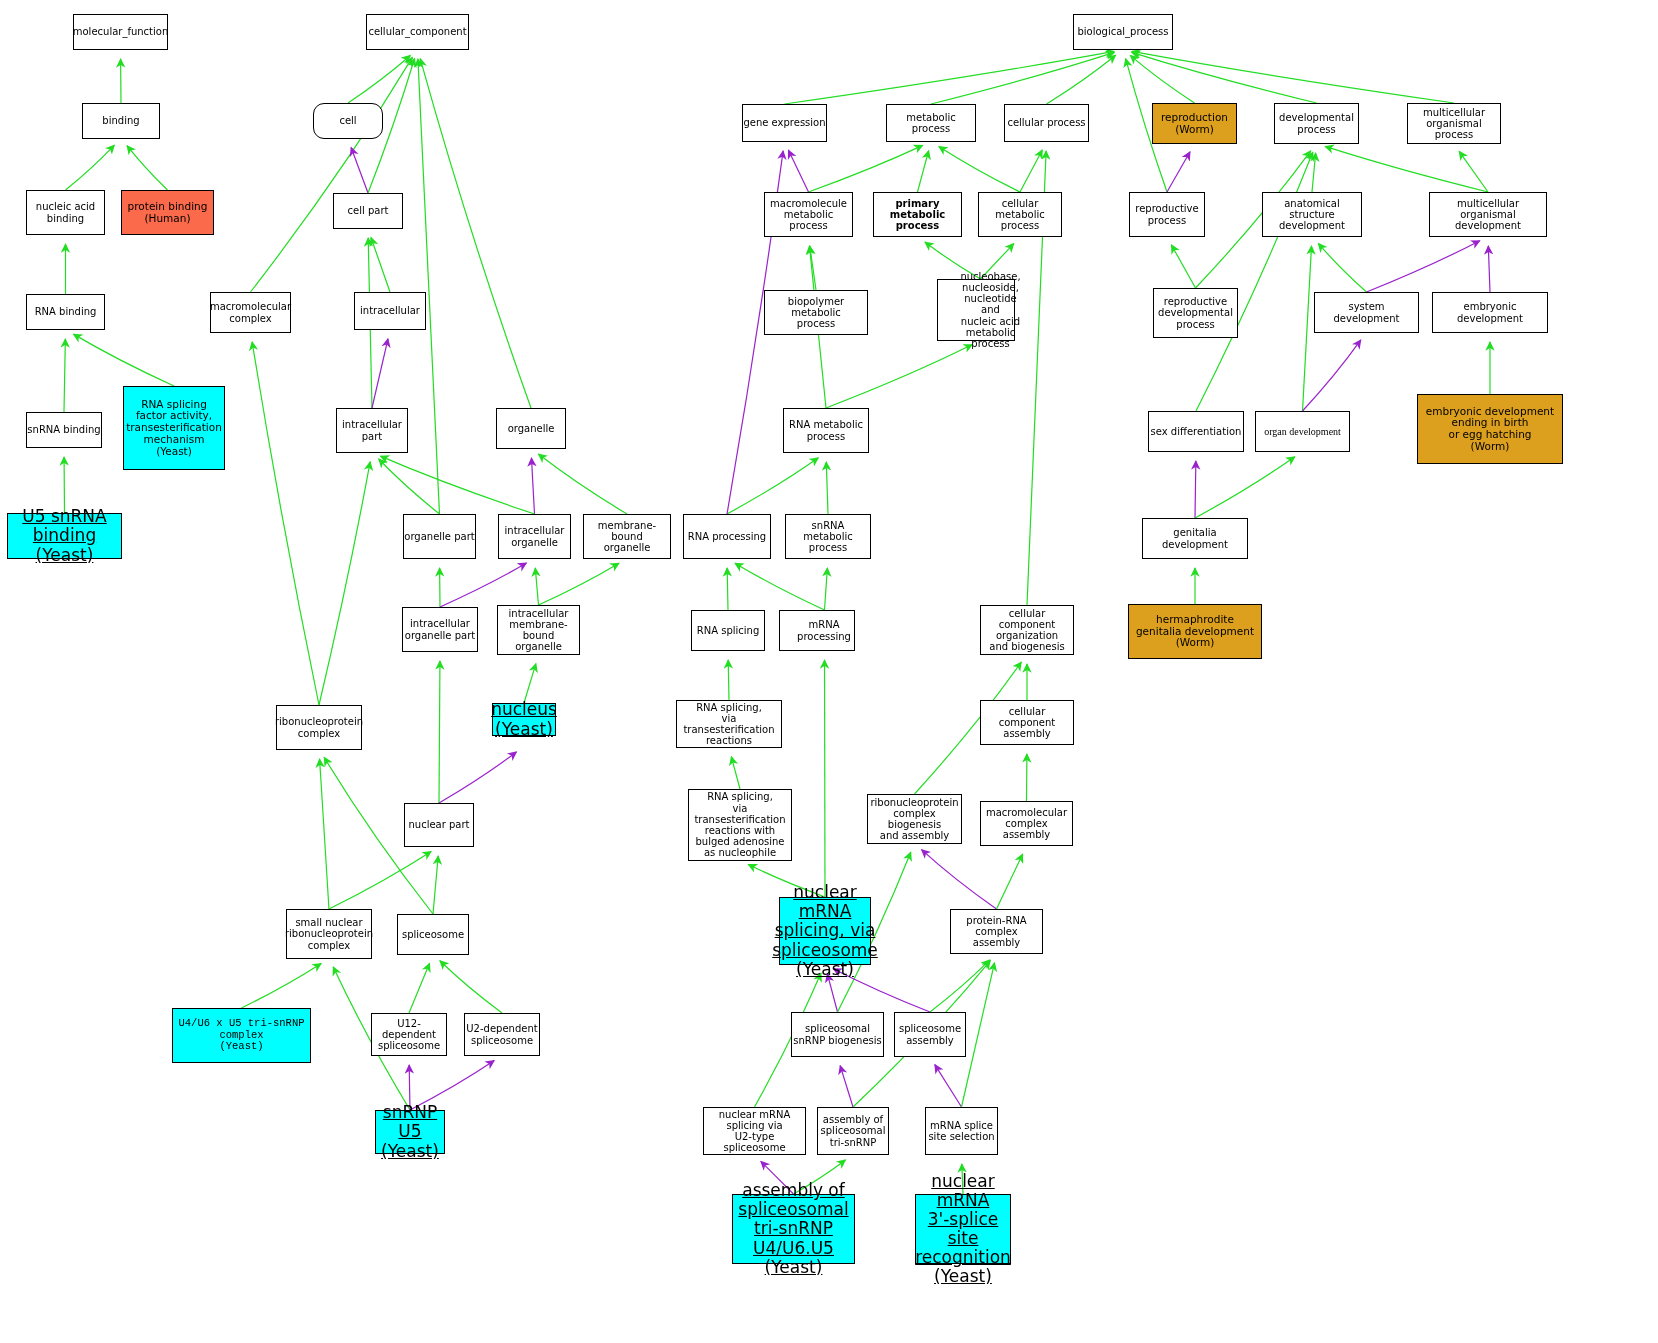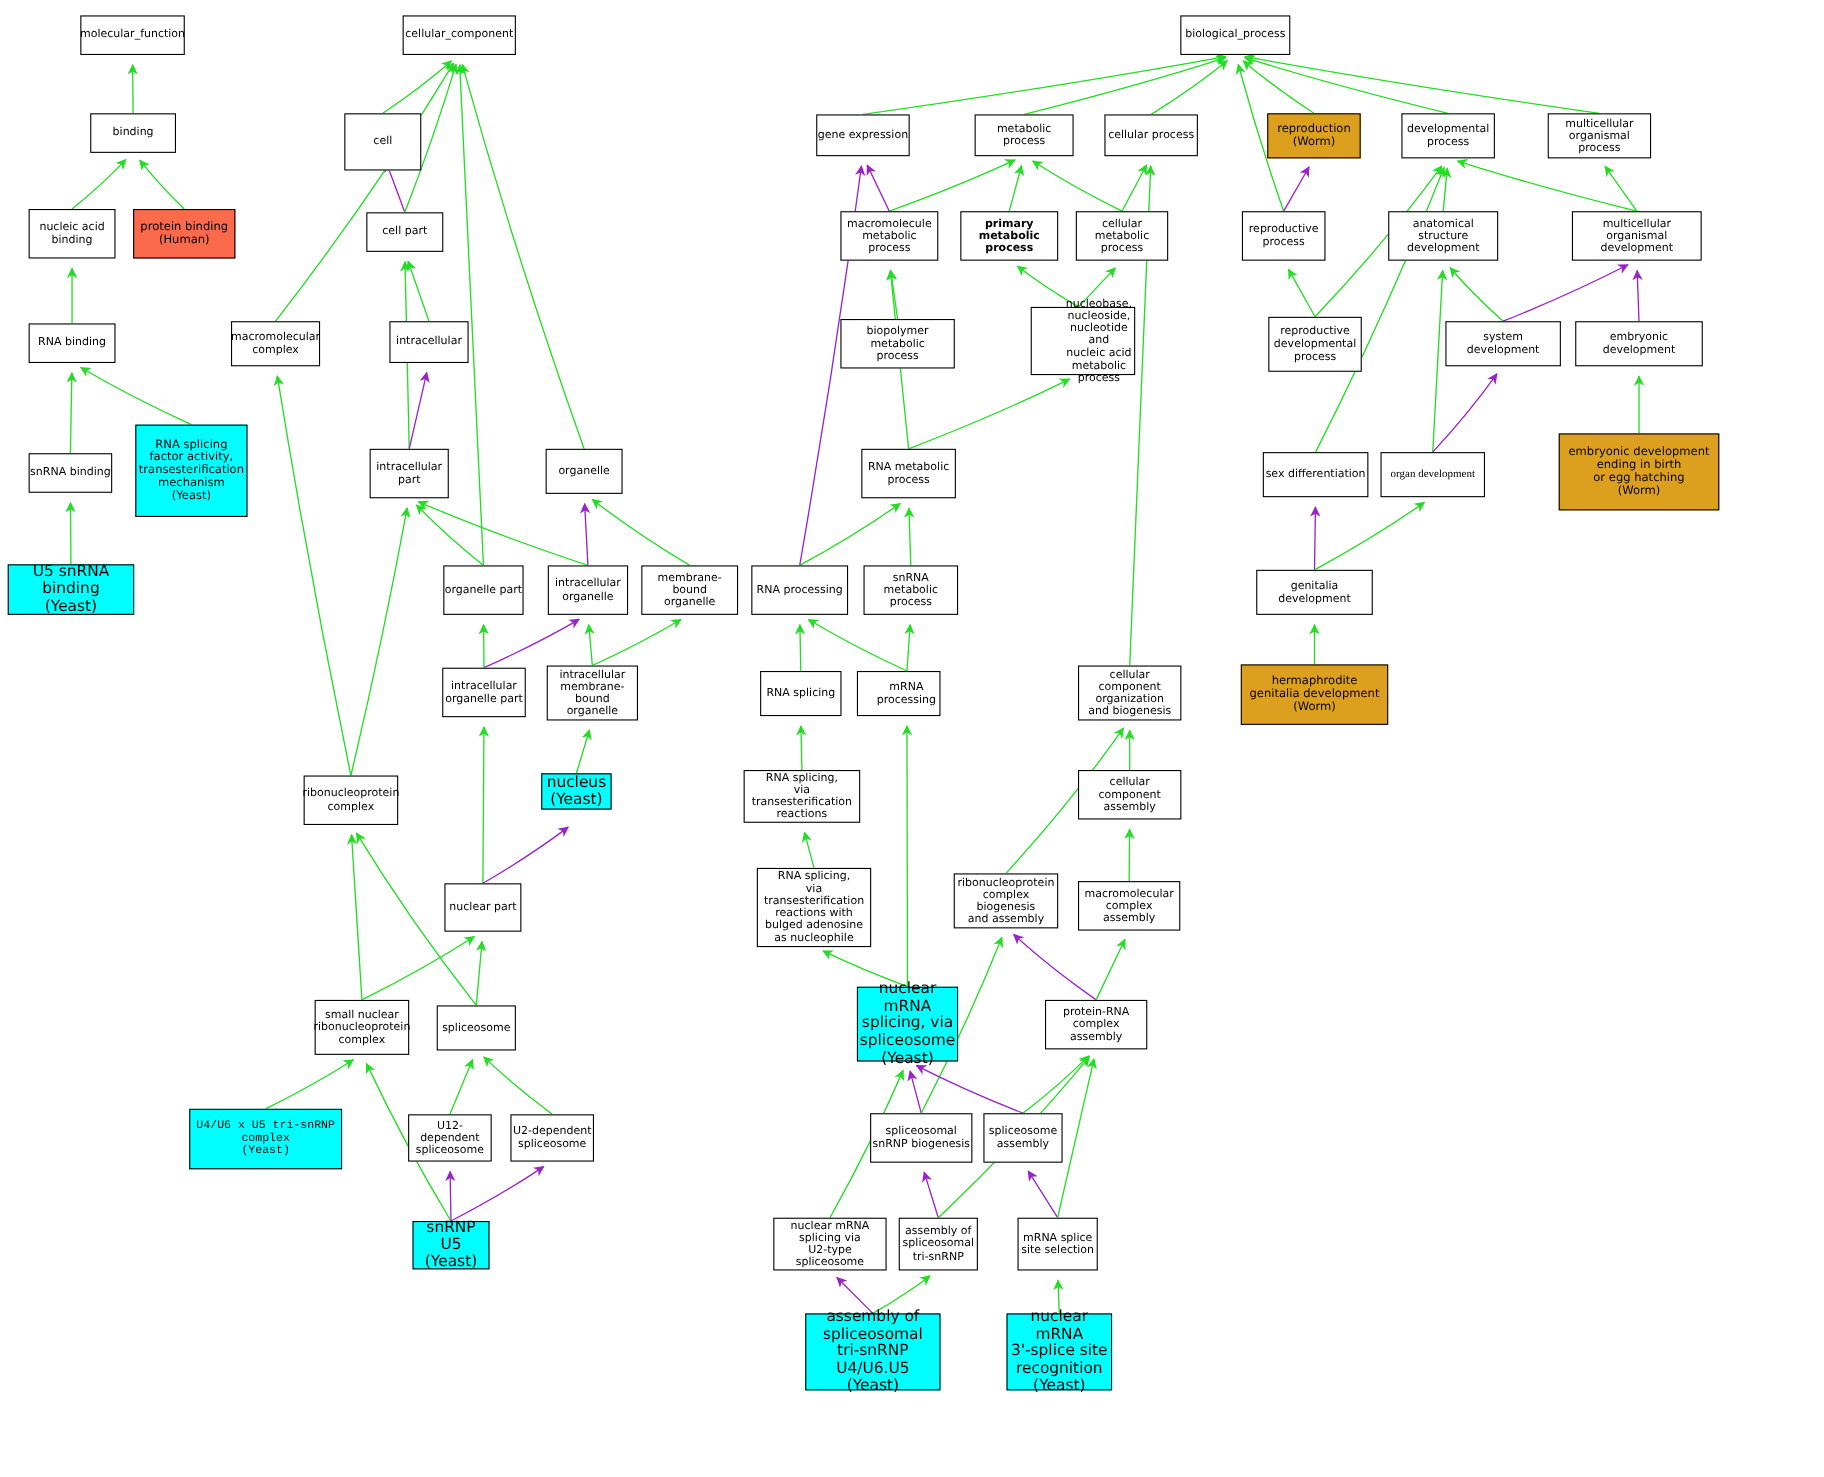--- a/index.html
+++ b/index.html
@@ -20,21 +20,21 @@
     align-items:center;
     justify-content:center;
     text-align:center;
     line-height:1.12;
     color:#000;
     overflow:visible;
     white-space:pre-line;
   }
   .node.small{font-size:10.5px;}
   .node.tiny{font-size:10px;}
-  .node.big{font-size:14px;}
+  .node.big{font-size:17px;text-decoration:underline;}
   .node.cyan{background:#00ffff;}
   .node.orange{background:#dda01e;}
   .node.salmon{background:#fa6a4b;}
 </style>
 </head>
 <body>
 
 <div id="canvas">
   <svg id="edges">
     <defs>
@@ -158,21 +158,21 @@
       <div class="node tiny" style="left: 26px; top: 294px; width: 79px; height: 36px;">RNA binding</div>
       <div class="node tiny" style="left: 26px; top: 412px; width: 76px; height: 36px;">snRNA binding</div>
       <div class="node small cyan" style="left: 123px; top: 386px; width: 102px; height: 84px;">RNA splicing
 factor activity,
 transesterification
 mechanism
 (Yeast)</div>
       <div class="node big cyan" style="left: 7px; top: 513px; width: 115px; height: 46px;">U5 snRNA binding
 (Yeast)</div>
       <div class="node tiny" style="left: 366px; top: 14px; width: 103px; height: 36px;">cellular_component</div>
-      <div class="node tiny" style="left: 313px; top: 103px; width: 70px; height: 52px;">cell</div>
+      <div class="node tiny" style="left: 313px; top: 103px; width: 70px; height: 36px; border-radius: 11px;">cell</div>
       <div class="node tiny" style="left: 333px; top: 193px; width: 70px; height: 36px;">cell part</div>
       <div class="node tiny" style="left: 210px; top: 292px; width: 81px; height: 41px;">macromolecular
 complex</div>
       <div class="node tiny" style="left: 354px; top: 292px; width: 72px; height: 38px;">intracellular</div>
       <div class="node tiny" style="left: 336px; top: 408px; width: 72px; height: 45px;">intracellular
 part</div>
       <div class="node tiny" style="left: 496px; top: 408px; width: 70px; height: 41px;">organelle</div>
       <div class="node tiny" style="left: 403px; top: 514px; width: 73px; height: 45px;">organelle part</div>
       <div class="node tiny" style="left: 498px; top: 514px; width: 73px; height: 45px;">intracellular
 organelle</div>
@@ -218,21 +218,21 @@
       <div class="node tiny" style="left: 978px; top: 192px; width: 84px; height: 45px;">cellular metabolic
 process</div>
       <div class="node tiny" style="left: 1129px; top: 192px; width: 76px; height: 45px;">reproductive
 process</div>
       <div class="node tiny" style="left: 1262px; top: 192px; width: 100px; height: 45px;">anatomical structure
 development</div>
       <div class="node tiny" style="left: 1429px; top: 192px; width: 118px; height: 45px;">multicellular
 organismal development</div>
       <div class="node tiny" style="left: 764px; top: 290px; width: 104px; height: 45px;">biopolymer metabolic
 process</div>
-      <div class="node tiny" style="left: 937px; top: 279px; width: 95px; height: 62px; padding-left: 29px;">nucleobase,
+      <div class="node tiny" style="left: 937px; top: 279px; width: 78px; height: 62px; padding-left: 29px;">nucleobase,
 nucleoside,
 nucleotide and
 nucleic acid
 metabolic process</div>
       <div class="node tiny" style="left: 1153px; top: 288px; width: 85px; height: 50px;">reproductive
 developmental
 process</div>
       <div class="node tiny" style="left: 1314px; top: 292px; width: 105px; height: 41px;">system development</div>
       <div class="node tiny" style="left: 1432px; top: 292px; width: 116px; height: 41px;">embryonic development</div>
       <div class="node tiny" style="left: 783px; top: 408px; width: 86px; height: 45px;">RNA metabolic

